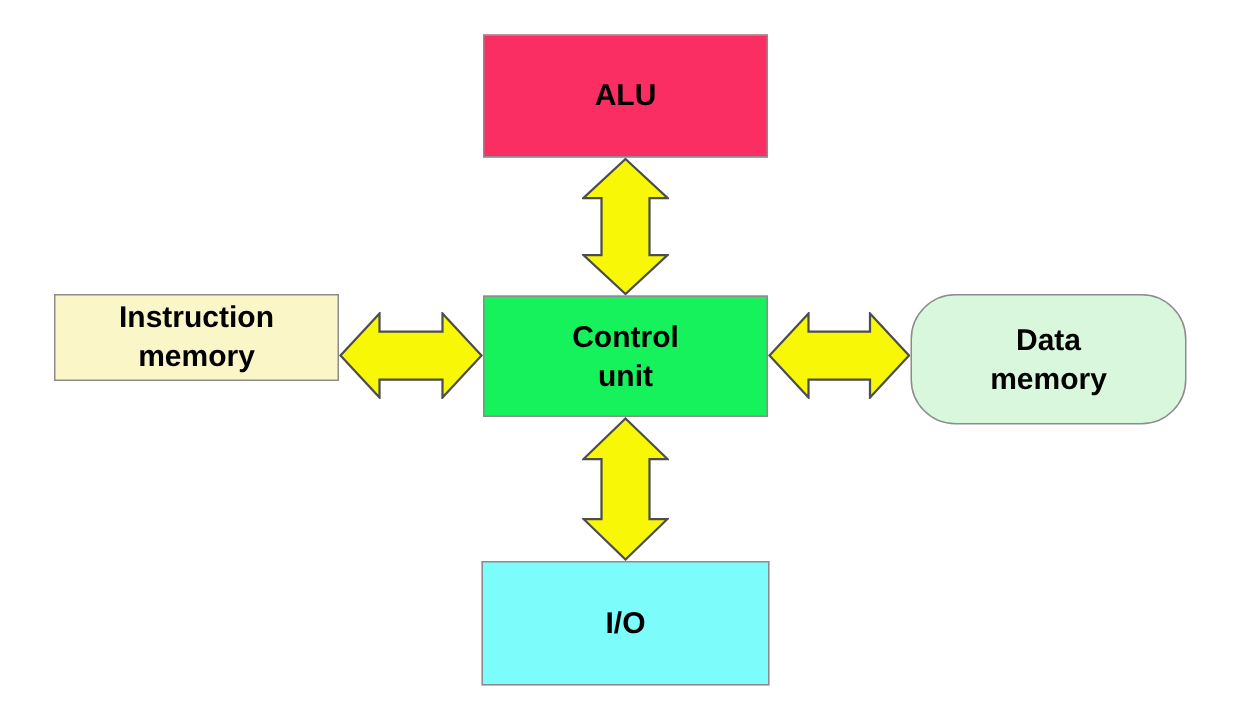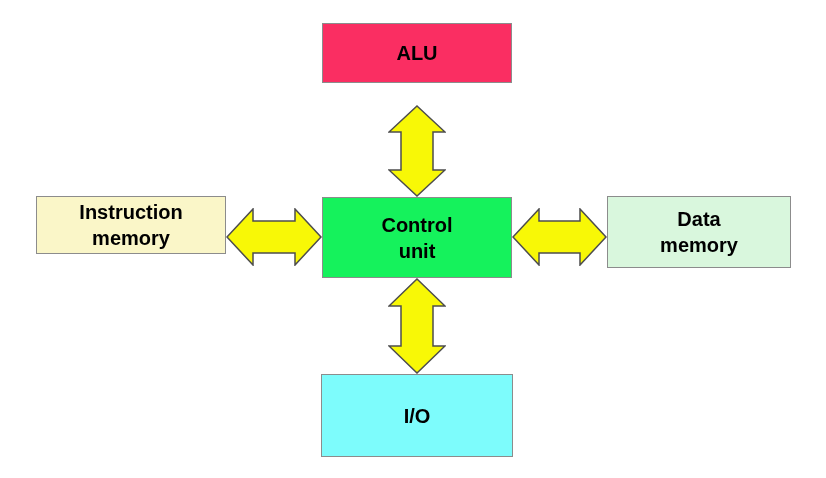--- a/index.html
+++ b/index.html
@@ -24,24 +24,24 @@
     justify-content: center;
     text-align: center;
   }
   .box .label {
     font-size: 20px;
     font-weight: bold;
     color: #000000;
     line-height: 26px;
     white-space: pre-line;
   }
-  .box-alu               { left: 322px; top: 23px;  width: 190px; height: 60px; background: var(--alu); }
+  .box-alu               { left: 322px; top: 23px;  width: 190px; height: 82px; background: var(--alu); }
   .box-instruction       { left: 36px;  top: 196px; width: 190px; height: 58px; background: var(--instruction_memory); }
   .box-control           { left: 322px; top: 197px; width: 190px; height: 81px; background: var(--control_unit); }
-  .box-data              { left: 607px; top: 196px; width: 184px; height: 72px; background: var(--data_memory); }
+  .box-data              { left: 607px; top: 196px; width: 184px; height: 87px; background: var(--data_memory); border-radius: 30px; }
   .box-io                { left: 321px; top: 374px; width: 192px; height: 83px; background: var(--io); justify-content: center; }
   .arrow {
     position: absolute;
     display: block;
   }
   .arrow polygon {
     fill: var(--arrow_fill, #f8f800);
     stroke: var(--arrow_stroke, #4d4d4d);
     stroke-width: 1.5;
     stroke-linejoin: miter;

